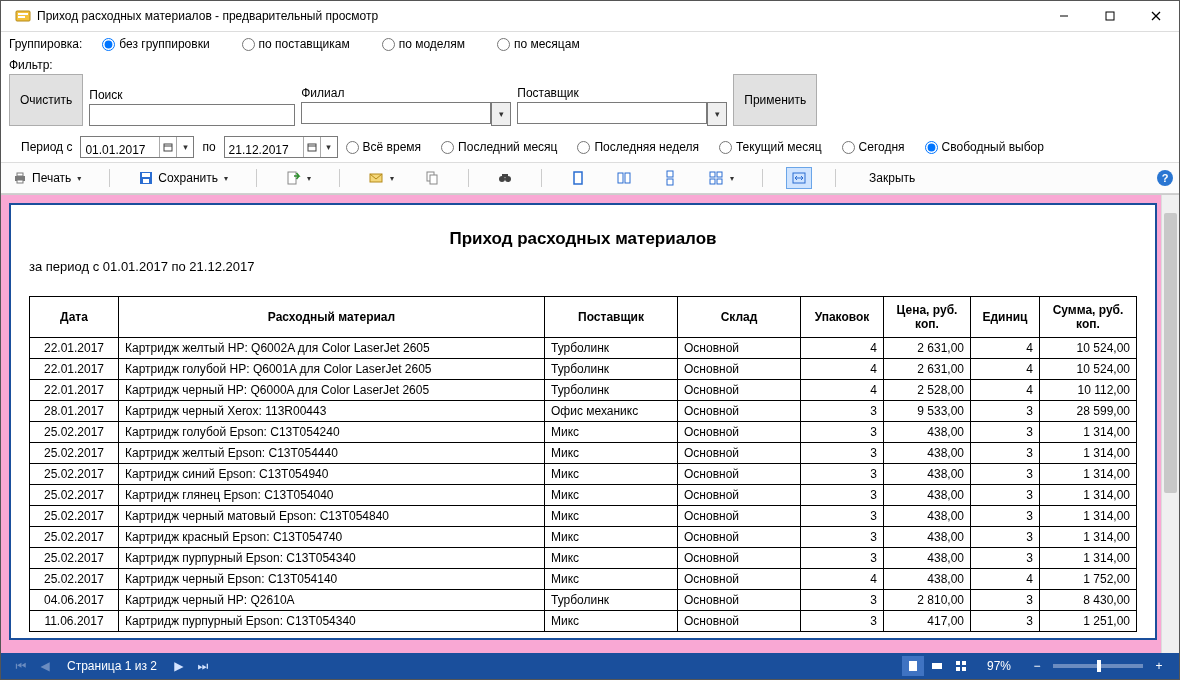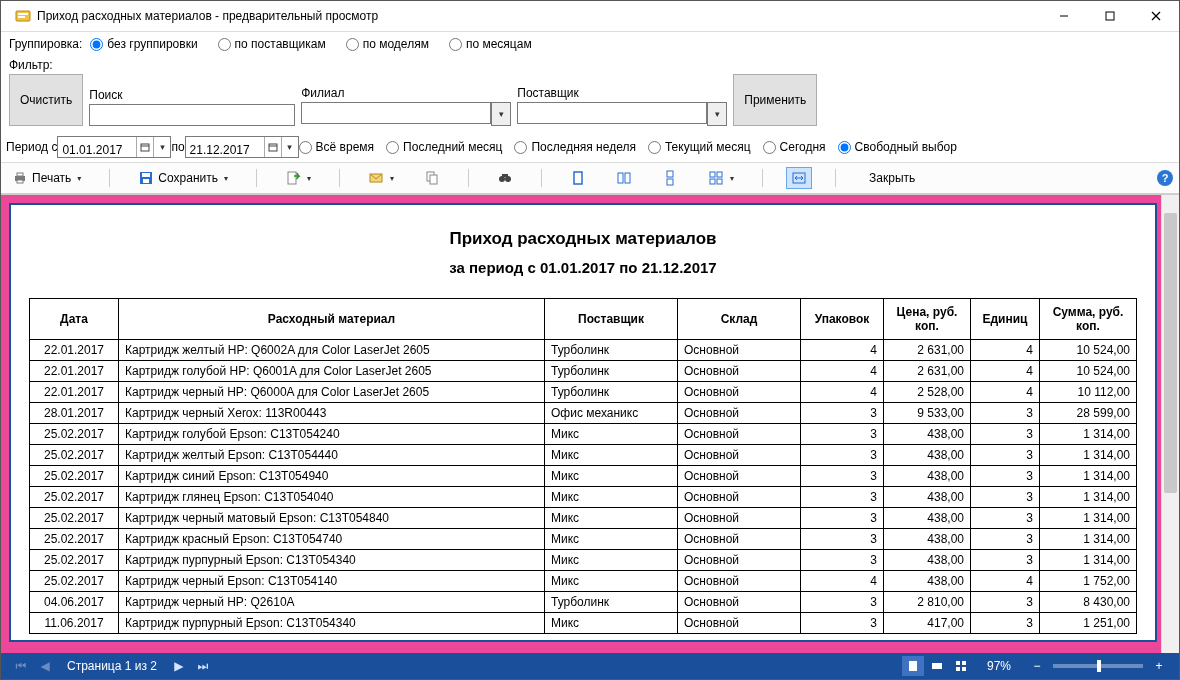--- a/index.html
+++ b/index.html
@@ -2,48 +2,48 @@
 <html><head>
 <meta charset="utf-8">
 <style>
 html,body{margin:0;padding:0;font-family:"Segoe UI",Tahoma,Arial,sans-serif;font-size:12px;color:#000;background:#fff;overflow:hidden}
 .window{width:1180px;height:680px;display:flex;flex-direction:column;border:1px solid #555;box-sizing:border-box}
 .titlebar{height:30px;display:flex;align-items:center;padding:0 0 0 14px;background:#fff;border-bottom:1px solid #ddd}
 .titleicon{width:16px;height:16px;margin-right:6px}
 .titletxt{flex:1;font-size:12px}
 .winbtns{display:flex}
 .winbtn{width:46px;height:30px;display:flex;align-items:center;justify-content:center;font-family:Arial}
-.row{display:flex;align-items:center;padding:5px 8px;gap:8px}
+.row{display:flex;align-items:center;padding:5px 8px;gap:20px}
 .lbl{white-space:nowrap}
 .radio{display:flex;align-items:center;gap:4px;margin-right:12px}
 .radio input{margin:0}
 .filterrow{display:flex;align-items:flex-end;padding:2px 8px 6px 8px;gap:6px}
 .fcol{display:flex;flex-direction:column;gap:2px}
 .btn{background:#e1e1e1;border:1px solid #adadad;padding:18px 10px;font-size:12px;cursor:pointer}
 input[type=text].ti{border:1px solid #7a7a7a;height:20px;padding:0 4px;font-size:12px;background:#fff}
 .combo{display:flex}
 .combo .ti{border-right:none}
 .combo .cbtn{width:18px;height:22px;border:1px solid #7a7a7a;background:#efefef;display:flex;align-items:center;justify-content:center;cursor:pointer;font-size:9px;color:#333}
-.periodrow{display:flex;align-items:center;padding:4px 5px;border-bottom:1px solid #ddd}
+.periodrow{display:flex;align-items:center;padding:4px 20px;gap:8px;border-bottom:1px solid #ddd}
 .datebox{display:flex;align-items:flex-end;border:1px solid #7a7a7a;height:20px;background:#fff}
 .datebox input{border:none;width:70px;padding:0 4px;font-size:12px;outline:none}
 .datebox .dbtn{width:16px;height:20px;display:flex;align-items:center;justify-content:center;border-left:1px solid #aaa;font-size:9px;color:#333;cursor:pointer}
 .toolbar{display:flex;align-items:center;padding:2px 6px;gap:20px;border-bottom:1px solid #d0d0d0;background:#fcfcfc;height:26px}
 .tbtn{display:flex;align-items:center;gap:4px;padding:2px 4px;cursor:pointer;border:1px solid transparent}
 .tbtn.sel{background:#cfe4ff;border-color:#6aa5e8}
 .tsep{width:1px;height:18px;background:#ccc;margin:0 3px}
 .ticon{width:16px;height:16px}
 .dd{font-size:8px;color:#333;margin-left:2px}
 .previewwrap{flex:1;display:flex;background:#fff;overflow:hidden;border-top:1px solid #ccc}
-.preview{flex:1;overflow:auto;background:#ec4899;padding:8px 4px 8px 8px}
+.preview{flex:1;overflow:auto;background:#f9a8d4;padding:8px 4px 8px 8px}
 .vscroll{width:17px;background:#f0f0f0;border-left:1px solid #dcdcdc;position:relative}
 .vthumb{position:absolute;left:2px;right:2px;top:18px;height:280px;background:#c8c8c8;border-radius:2px}
 .page{border:2px solid #1a4f9c;background:#fff;padding:24px 18px 6px 18px}
 .rtitle{text-align:center;font-weight:bold;font-size:17px}
-.rsubtitle{text-align:center;font-weight:bold;font-size:15px;margin-top:10px;margin-bottom:22px}
+.rsubtitle{text-align:left;font-weight:normal;font-size:13px;margin-top:10px;margin-bottom:22px}
 table.rep{border-collapse:collapse;width:100%;font-size:12px}
 table.rep th,table.rep td{border:1px solid #000;padding:3px 6px;vertical-align:middle}
 table.rep th{font-weight:bold;text-align:center;height:34px}
 .c-date{width:76px;text-align:center}
 .c-sup{width:120px}
 .c-wh{width:110px}
 .c-num{text-align:right}
 .statusbar{height:26px;background:#1a4f9c;color:#fff;display:flex;align-items:center;padding:0 8px;font-size:12px}
 .navbtn{width:20px;height:20px;display:flex;align-items:center;justify-content:center;cursor:pointer;color:#d5e4ff;margin:0 2px}
 .navbtn.dis{color:#6b8cc0}

